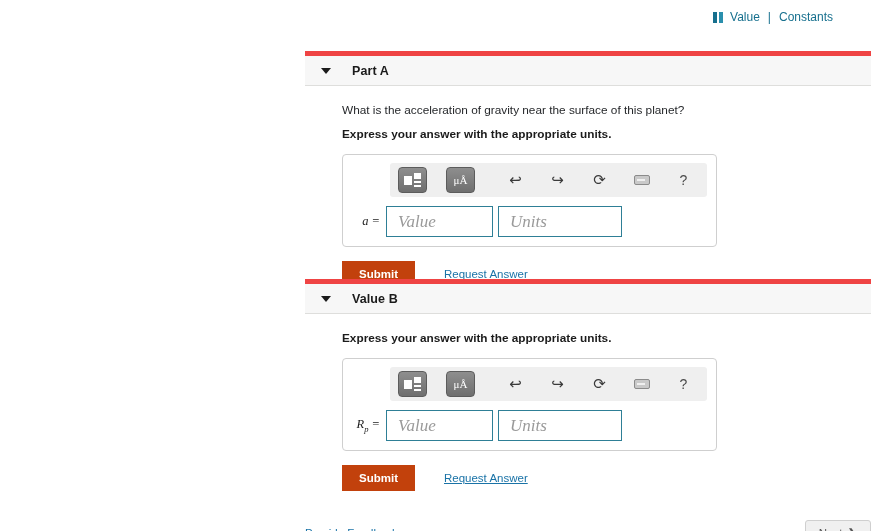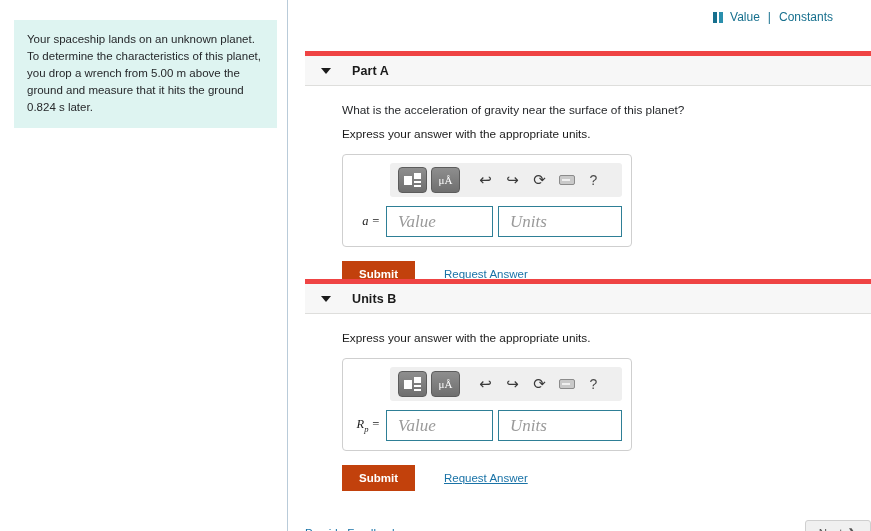--- a/index.html
+++ b/index.html
@@ -86,41 +86,41 @@
   }
   .part-title {
     font-size: 12.5px; font-weight: bold; color: #1b1b1b;
     letter-spacing: .1px;
   }
   .part-body { padding: 17px 0 0 37px; }
   .question {
     font-size: 11.8px; color: #26282b; margin-bottom: 10px;
   }
   .instruction {
-    font-size: 11.8px; color: #1b1b1b; font-weight: normal;
+    font-size: 11.8px; color: #1b1b1b; font-weight: bold;
     margin-bottom: 13px;
   }
   .mathserif { font-family: "Liberation Serif", serif; font-size: 12.5px; }
   .mathserif sup { font-size: 8px; }
 
   
   .answer-box {
     border: 1px solid #cfcfcf;
     border-radius: 4px;
     background: #fff;
     padding: 8px 9px 9px 9px;
     display: inline-block;
   }
   .toolbar {
     background: #efefef;
     border-radius: 3px;
     height: 34px;
     display: flex; align-items: center;
     padding: 0 10px 0 8px;
-    gap: 0px;
+    gap: 15px;
     margin-left: 38px;
   }
   .tb-btn {
     width: 29px; height: 26px;
     border-radius: 4px;
     background: linear-gradient(#8e8e8e, #6f6f6f);
     border: 1px solid #5c5c5c;
     display: flex; align-items: center; justify-content: center;
     margin-right: 4px;
     position: relative;
@@ -227,23 +227,20 @@
     font-size: 11.5px;
     color: #555;
     display: flex; align-items: center; gap: 5px;
   }
 </style>
 </head>
 <body>
 
 <div id="page">
 
-  <div id="left-panel">
-    <div id="problem-statement">Your spaceship lands on an unknown planet. To determine the characteristics of this planet, you drop a wrench from 5.00 m above the ground and measure that it hits the ground 0.824 s later.</div>
-  </div>
 
   <div id="right-col">
 
     <div id="review-bar">
       <span class="book-icon">
           <i></i>
           <i></i>
         </span>
       <a href="#">Value</a>
       <span class="sep">|</span>
@@ -290,21 +287,21 @@
         <div class="submit-row">
           <button class="submit-btn">Submit</button>
           <span class="request-link">Request Answer</span>
         </div>
       </div>
     </div>
 
     <div class="part" id="part-b" style="top:279px;">
       <div class="part-header">
         <span class="chevron"></span>
-        <span class="part-title">Units B</span>
+        <span class="part-title">Value B</span>
       </div>
       <div class="part-body">
         <div class="instruction">Express your answer with the appropriate units.</div>
 
         <div class="answer-box">
           <div class="toolbar">
             <div class="tb-btn">
               <span class="tmpl-glyph">
                   <span class="s1"></span>
                   <span class="s2"></span>

